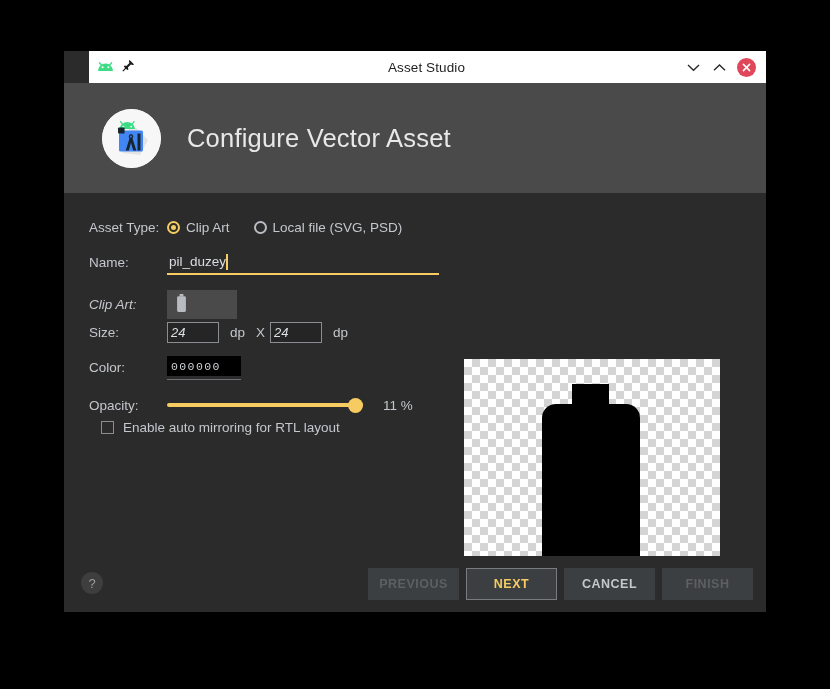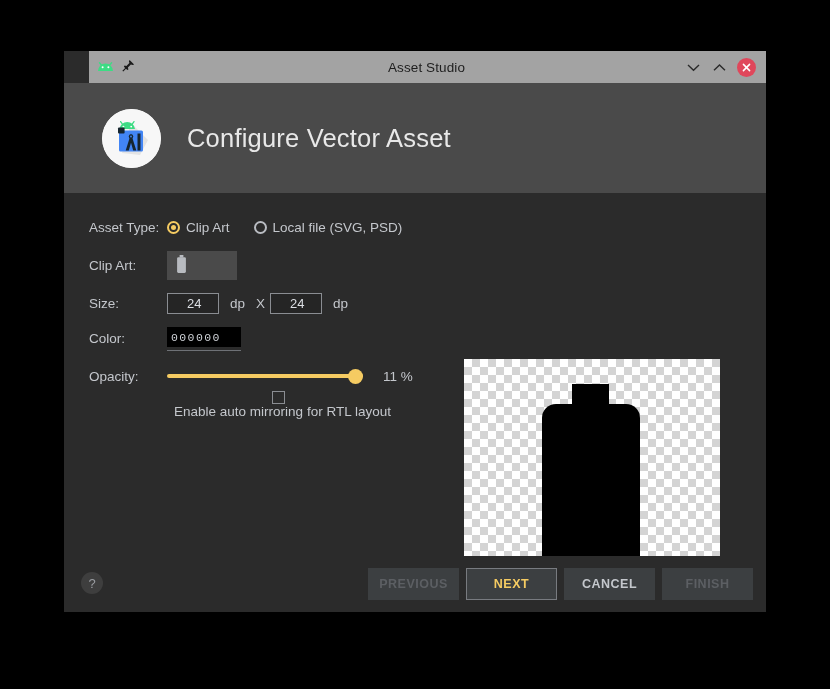--- a/index.html
+++ b/index.html
@@ -27,21 +27,21 @@
     width: 702px;
     height: 561px;
     background: #2b2b2b;
     overflow: hidden;
   }
 
   
   .titlebar {
     position: relative;
     height: 32px;
-    background: #a3a3a3;
+    background: #ffffff;
     display: flex;
     align-items: center;
     margin-left: 25px;
   }
   .tb-left {
     display: flex;
     align-items: center;
     gap: 8px;
     padding-left: 8px;
     width: 110px;
@@ -209,22 +209,23 @@
   
   .tinput {
     width: 52px;
     height: 21px;
     background: #252525;
     border: 1px solid #8a8d92;
     box-sizing: border-box;
     color: #dcdfe4;
     font-size: 13px;
     line-height: 19px;
-    padding-left: 19px;
+    padding-left: 3px;
     font-family: "Liberation Sans", sans-serif;
+    font-style: italic;
   }
   .unit { color: #c4c7cc; font-size: 13.5px; margin: 0 11px; }
   .xsep { color: #c4c7cc; font-size: 13.5px; margin: 0 5px 0 0; }
 
   
   .color-field {
     position: relative;
     width: 74px;
     height: 22px;
   }
@@ -281,21 +282,20 @@
     margin-left: 20px;
   }
 
   
   .checkrow {
     display: flex;
     align-items: center;
     margin-top: 4px;
     margin-left: 12px;
     cursor: pointer;
-    flex-direction: column;
   }
   .checkrow .box {
     width: 13px;
     height: 13px;
     border: 1px solid #8a8d92;
     background: #2b2b2b;
     box-sizing: border-box;
     margin-right: 9px;
     flex: none;
   }
@@ -443,22 +443,30 @@
               <span class="dot"></span>
               <span class="rl">Clip Art</span>
             </div>
             <div class="radio">
               <span class="dot"></span>
               <span class="rl">Local file (SVG, PSD)</span>
             </div>
           </div>
         </div>
 
-
-        <div class="row" style="margin-bottom:12px;">
+        <div class="row" style="margin-bottom:17px;">
+          <div class="lbl">Name:</div>
+          <div class="name-field">
+            <div class="val" placeholder="Name">pil_duzey</div>
+            <div class="caret"></div>
+            <div class="underline"></div>
+          </div>
+        </div>
+
+        <div class="row" style="margin-bottom:2px;font-style:italic;">
           <div class="lbl">Clip Art:</div>
           <div class="clipart-btn">
             <span>
               <svg width="11" height="19" viewBox="0 0 11 19">
                 <rect x="3.6" y="0" width="3.8" height="2.6" fill="#b8bbc0"></rect>
                 <rect x="1.1" y="2.3" width="8.8" height="15.6" rx="1.3" fill="#b8bbc0"></rect>
               </svg>
             </span>
           </div>
         </div>

